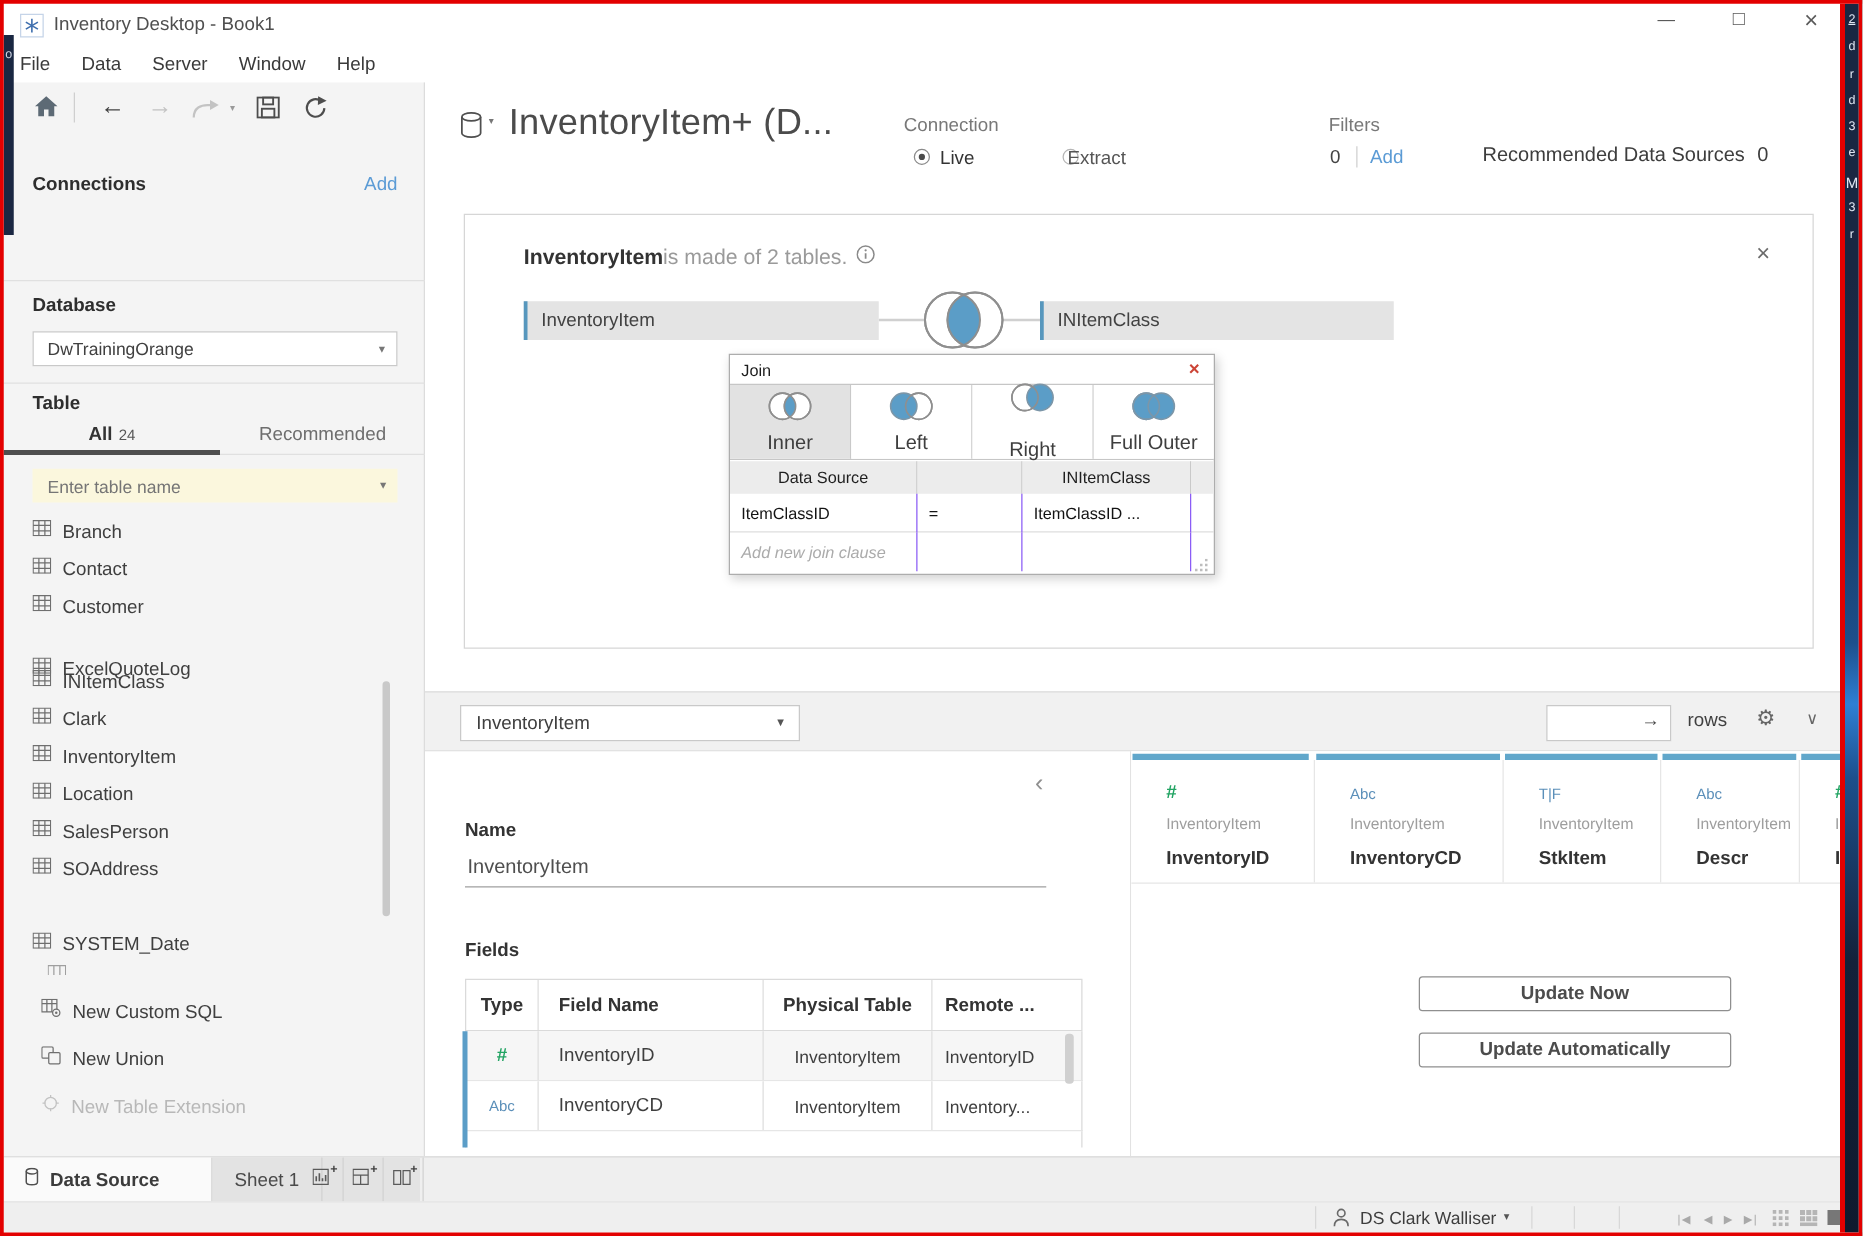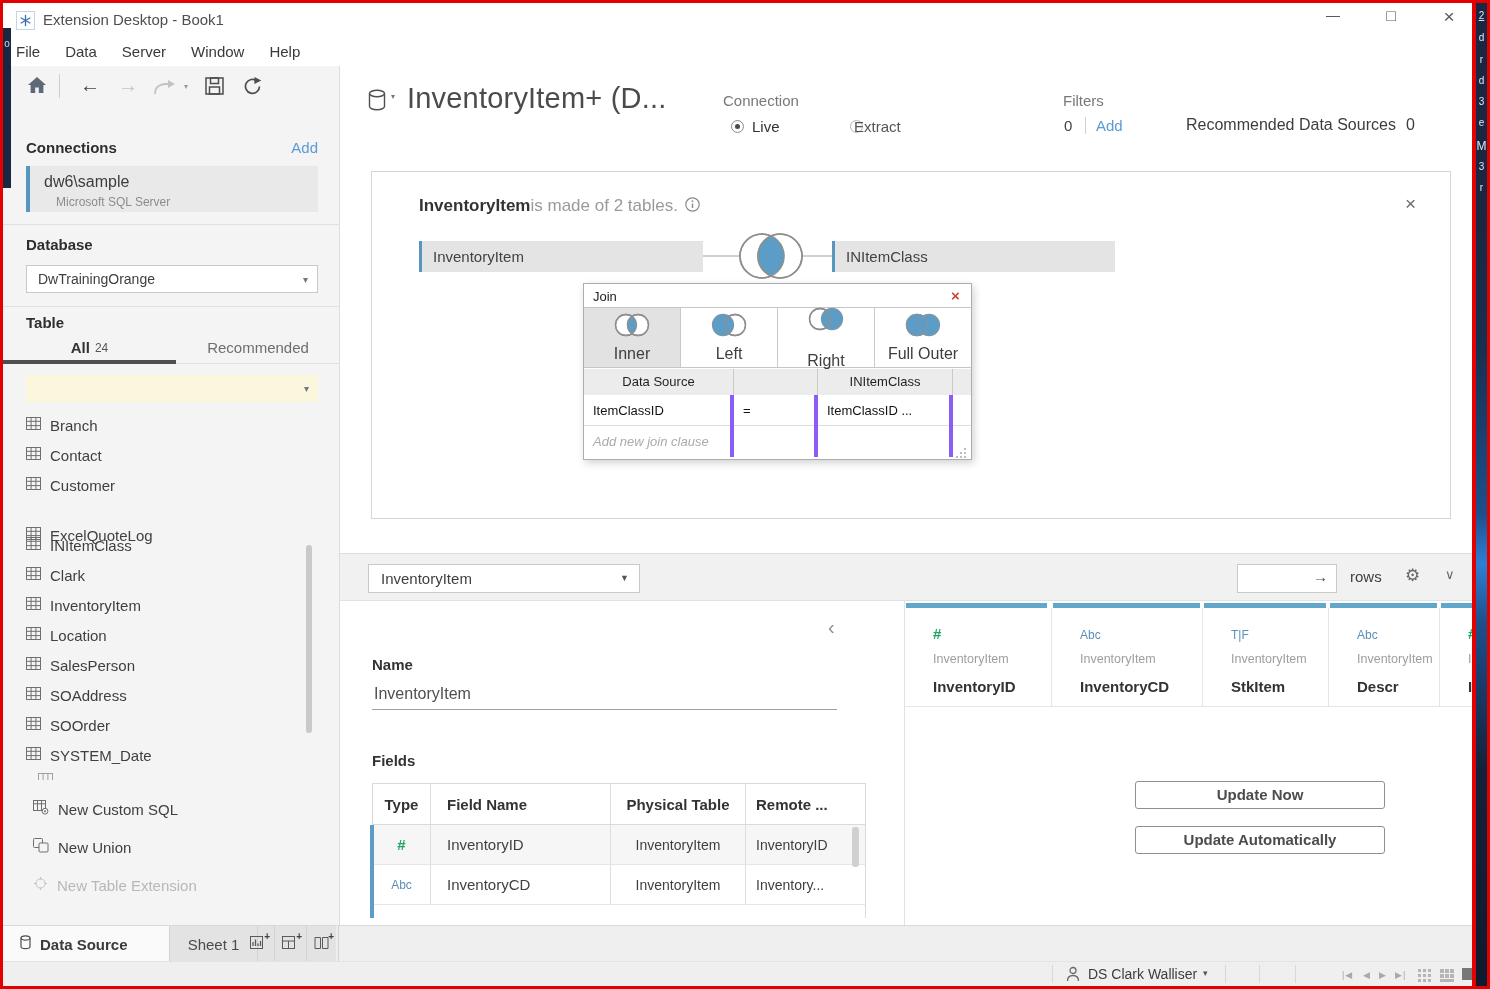--- a/index.html
+++ b/index.html
@@ -14,21 +14,21 @@
   .link { color:#5b9bd5; }
   .card { background:#e9e9e9; }
   .sel-box { background:#fff; border:1px solid #c9c9c9; }
   .caret { color:#777; font-size:10px; }
   .titem { position:absolute; left:26px; width:280px; height:30px; display:flex; align-items:center; gap:9px; cursor:default; }
   .titem .tlabel { font-size:15px; color:#3f3f3f; }
   .joinbtn { position:absolute; top:0; height:59px; width:97px; display:flex; flex-direction:column; align-items:center; justify-content:center; gap:3px; border-right:1px solid #c9c9c9; background:#fff; }
   .joinbtn .jlabel { font-size:16px; color:#3e3e3e; }
   .joinbtn.sel { background:#e2e2e2; }
   .jgcell { position:absolute; top:0; height:26px; line-height:26px; font-size:13px; color:#1f1f1f; text-align:center; background:#ececec; border-right:1px solid #c9c9c9; }
-  .jrow-cell { position:absolute; top:0; height:31px; line-height:31px; font-size:13px; color:#141414; padding-left:9px; border-right:4px solid #8b5cf6; }
+  .jrow-cell { position:absolute; top:0; height:31px; line-height:31px; font-size:13px; color:#141414; padding-left:9px; border-right:1px solid #8b5cf6; }
   .gridcol { position:absolute; top:7px; height:98px; border-right:1px solid #e6e6e6; padding-left:28px; }
   .gtype-num { color:#22a463; font-weight:bold; font-size:15px; }
   .gtype-str { color:#5b8fb9; font-size:12px; }
   .gtable { font-size:12.5px; color:#9e9e9e; }
   .gfield { font-size:15px; font-weight:bold; color:#333; }
   .fcell { height:100%; display:flex; align-items:center; border-right:1px solid #dedede; }
   .updbtn { position:absolute; left:230px; width:250px; height:28px; background:#fff; border:1px solid #8f8f8f; border-radius:3px; text-align:center; line-height:26px; font-weight:bold; font-size:15px; color:#4c4c4c; cursor:pointer; }
   .tabcell { position:absolute; top:0; height:36px; border-right:1px solid #d2d2d2; display:flex; align-items:center; justify-content:center; }
   .navg { position:absolute; top:8px; font-size:9px; color:#a9a9a9; letter-spacing:1px; }
   .edge-letter { position:absolute; left:0; width:11px; text-align:center; color:#dfe6f2; font-size:10px; }
@@ -47,21 +47,21 @@
   
   <div class="a" style="left:16px;top:11px;width:19px;height:19px;border:1px solid #c5d4e8;background:#fff;display:flex;align-items:center;justify-content:center;">
     <svg width="13" height="13" viewBox="0 0 14 14">
         <g stroke="#3f6fae" stroke-width="1.4">
           <line x1="7" y1="1" x2="7" y2="13"></line>
           <line x1="1.8" y1="4" x2="12.2" y2="10"></line>
           <line x1="1.8" y1="10" x2="12.2" y2="4"></line>
         </g>
       </svg>
   </div>
-  <div class="a" style="left:43px;top:11px;height:18px;line-height:18px;font-size:15px;color:#4f4f4f;">Extension Desktop - Book1</div>
+  <div class="a" style="left:43px;top:11px;height:18px;line-height:18px;font-size:15px;color:#4f4f4f;">Inventory Desktop - Book1</div>
   <div class="a" style="left:1318px;top:7px;width:30px;height:22px;text-align:center;font-size:14px;color:#5a5a5a;">—</div>
   <div class="a" style="left:1376px;top:7px;width:30px;height:22px;text-align:center;font-size:16px;color:#5a5a5a;">□</div>
   <div class="a" style="left:1434px;top:6px;width:30px;height:22px;text-align:center;font-size:19px;color:#5a5a5a;">×</div>
 
   
   <div class="a" style="left:16px;top:36px;height:30px;display:flex;gap:25px;align-items:center;font-size:15px;color:#3a3a3a;">
     <span>File</span>
     <span>Data</span>
     <span>Server</span>
     <span>Window</span>
@@ -96,25 +96,20 @@
   <div class="a" style="left:243px;top:76px;">
     <svg width="20" height="19">
         <path d="M16.5 10.5 a7 7 0 1 1 -2.6-5.6" fill="none" stroke="#4d4d4d" stroke-width="1.7"></path>
         <path d="M11.5 1 l6.8 3.6 -7 3.4 z" fill="#4d4d4d"></path>
       </svg>
   </div>
 
   
   <div class="a b lbl15" style="left:26px;top:139px;color:#2e2e2e;">Connections</div>
   <div class="a link" style="left:286px;top:139px;width:32px;text-align:right;font-size:15px;">Add</div>
-  <div class="a card" style="left:26px;top:166px;width:292px;height:46px;">
-    <div class="a" style="left:0;top:0;width:4px;height:46px;background:#5797bd;"></div>
-    <div class="a" style="left:18px;top:7px;font-size:16px;color:#3d3d3d;">dw6\sample</div>
-    <div class="a" style="left:30px;top:29px;font-size:12px;color:#8c8c8c;">Microsoft SQL Server</div>
-  </div>
   <div class="a hline" style="left:3px;top:224px;width:337px;"></div>
 
   
   <div class="a b lbl15" style="left:26px;top:236px;color:#2e2e2e;">Database</div>
   <div class="a sel-box" style="left:26px;top:265px;width:292px;height:28px;">
     <div class="a" style="left:11px;top:0;line-height:26px;font-size:14px;color:#404040;">DwTrainingOrange</div>
     <div class="a caret" style="right:9px;top:8px;">▾</div>
   </div>
   <div class="a hline" style="left:3px;top:306px;width:337px;"></div>
 
@@ -123,20 +118,21 @@
   <div class="a" style="left:3px;top:334px;width:173px;height:27px;display:flex;align-items:center;justify-content:center;gap:5px;">
     <span class="b" style="font-size:15px;color:#333;">All</span>
     <span style="font-size:12px;color:#555;">24</span>
   </div>
   <div class="a" style="left:176px;top:334px;width:164px;height:27px;display:flex;align-items:center;justify-content:center;font-size:15px;color:#6e6e6e;">Recommended</div>
   <div class="a hline" style="left:3px;top:363px;width:337px;"></div>
   <div class="a" style="left:3px;top:360px;width:173px;height:4px;background:#4f4f4f;"></div>
 
   
   <div class="a" style="left:26px;top:375px;width:292px;height:27px;background:#fbf7dd;">
+    <input style="position: absolute; left: 0px; top: 0px; width: 262px; height: 27px; border: none; background: transparent; padding: 0px 0px 0px 12px; font-size: 14px; color: rgb(85, 85, 85); font-family: inherit; outline: none;" placeholder="Enter table name">
     <div class="a caret" style="right:9px;top:8px;">▾</div>
   </div>
 
   
   <div class="titem" style="top:410px;">
       <span><svg width="15" height="13" viewBox="0 0 15 13">
           <g fill="none" stroke="#6f6f6f" stroke-width="1">
             <rect x="0.5" y="0.5" width="14" height="12"></rect>
             <line x1="0.5" y1="4.3" x2="14.5" y2="4.3"></line>
             <line x1="0.5" y1="8.6" x2="14.5" y2="8.6"></line>
@@ -246,32 +242,20 @@
       <span><svg width="15" height="13" viewBox="0 0 15 13">
           <g fill="none" stroke="#6f6f6f" stroke-width="1">
             <rect x="0.5" y="0.5" width="14" height="12"></rect>
             <line x1="0.5" y1="4.3" x2="14.5" y2="4.3"></line>
             <line x1="0.5" y1="8.6" x2="14.5" y2="8.6"></line>
             <line x1="5.1" y1="0.5" x2="5.1" y2="12.5"></line>
             <line x1="9.9" y1="0.5" x2="9.9" y2="12.5"></line>
           </g>
         </svg></span>
       <span class="tlabel">SOAddress</span>
-    </div>
-  <div class="titem" style="top:710px;">
-      <span><svg width="15" height="13" viewBox="0 0 15 13">
-          <g fill="none" stroke="#6f6f6f" stroke-width="1">
-            <rect x="0.5" y="0.5" width="14" height="12"></rect>
-            <line x1="0.5" y1="4.3" x2="14.5" y2="4.3"></line>
-            <line x1="0.5" y1="8.6" x2="14.5" y2="8.6"></line>
-            <line x1="5.1" y1="0.5" x2="5.1" y2="12.5"></line>
-            <line x1="9.9" y1="0.5" x2="9.9" y2="12.5"></line>
-          </g>
-        </svg></span>
-      <span class="tlabel">SOOrder</span>
     </div>
   <div class="titem" style="top:740px;">
       <span><svg width="15" height="13" viewBox="0 0 15 13">
           <g fill="none" stroke="#6f6f6f" stroke-width="1">
             <rect x="0.5" y="0.5" width="14" height="12"></rect>
             <line x1="0.5" y1="4.3" x2="14.5" y2="4.3"></line>
             <line x1="0.5" y1="8.6" x2="14.5" y2="8.6"></line>
             <line x1="5.1" y1="0.5" x2="5.1" y2="12.5"></line>
             <line x1="9.9" y1="0.5" x2="9.9" y2="12.5"></line>
           </g>

